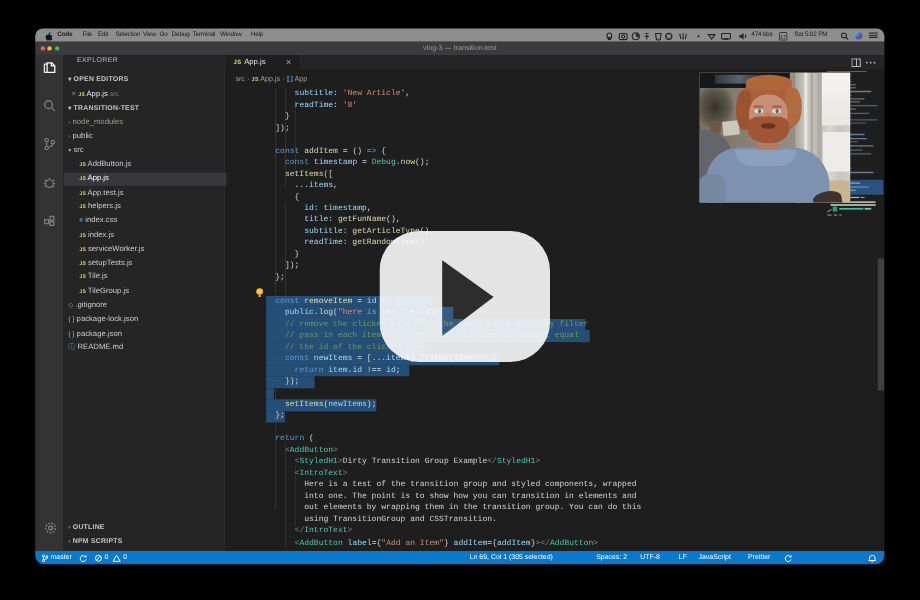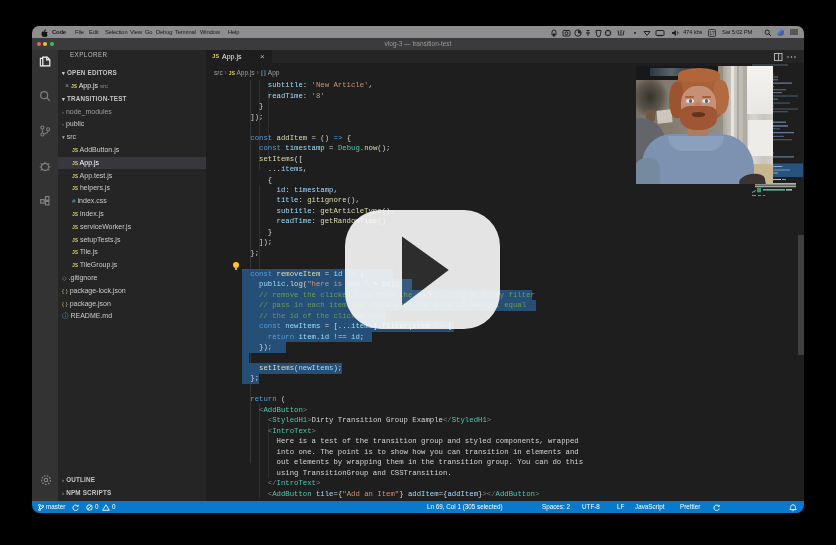--- a/index.html
+++ b/index.html
@@ -111,21 +111,21 @@
       <v>readTime</v>: <s>'8'</s>
     }
   ]);
 
   <k>const</k> <f>addItem</f> = () <k>=&gt;</k> {
     <k>const</k> <v>timestamp</v> = <t>Debug</t>.<f>now</f>();
     <f>setItems</f>([
       ...<v>items</v>,
       {
         <v>id</v>: <v>timestamp</v>,
-        <v>title</v>: <f>gitignore</f>(),
+        <v>title</v>: <f>getFunName</f>(),
         <v>subtitle</v>: <f>getArticleType</f>(),
         <v>readTime</v>: <f>getRandomTime</f>()
       }
     ]);
   };
 
   <k>const</k> <f>removeItem</f> = <v>id</v> <k>=&gt;</k> {
     <v>public</v>.<f>log</f>(<s>"here is the "</s> + <v>id</v>);
     <c>// remove the clicked tile from the array using an array filter</c>
     <c>// pass in each item and check that the item id doesn't equal</c>
@@ -139,21 +139,21 @@
 
   <k>return</k> (
     <g>&lt;</g><t>AddButton</t><g>&gt;</g>
       <g>&lt;</g><t>StyledH1</t><g>&gt;</g>Dirty Transition Group Example<g>&lt;/</g><t>StyledH1</t><g>&gt;</g>
       <g>&lt;</g><t>IntroText</t><g>&gt;</g>
         Here is a test of the transition group and styled components, wrapped
         into one. The point is to show how you can transition in elements and
         out elements by wrapping them in the transition group. You can do this
         using TransitionGroup and CSSTransition.
       <g>&lt;/</g><t>IntroText</t><g>&gt;</g>
-      <g>&lt;</g><t>AddButton</t> <v>tile</v>={<s>"Add an Item"</s>} <v>addItem</v>={<v>addItem</v>}<g>&gt;&lt;/</g><t>AddButton</t><g>&gt;</g></pre>
+      <g>&lt;</g><t>AddButton</t> <v>label</v>={<s>"Add an Item"</s>} <v>addItem</v>={<v>addItem</v>}<g>&gt;&lt;/</g><t>AddButton</t><g>&gt;</g></pre>
 
   <div class="a" style="left:27px;top:199px;width:6px;height:6px;border-radius:50%;background:#ffc726"></div>
   <div class="a" style="left:29px;top:205px;width:2px;height:2px;background:#ddb32a"></div>
 
   <div class="a" id="minimap" style="left:538px;top:0px;width:62px;height:140px;opacity:0.92">
     <svg width="62" height="140" viewBox="0 0 62 140">
       <g>
         <path d="M8 2.0h36" stroke="#5a6a78" stroke-width="1.1"></path>
         <path d="M8 4.8h20" stroke="#6d86a5" stroke-width="1.3"></path>
         <path d="M6 8.0h16" stroke="#5a6a78" stroke-width="1.1"></path>

